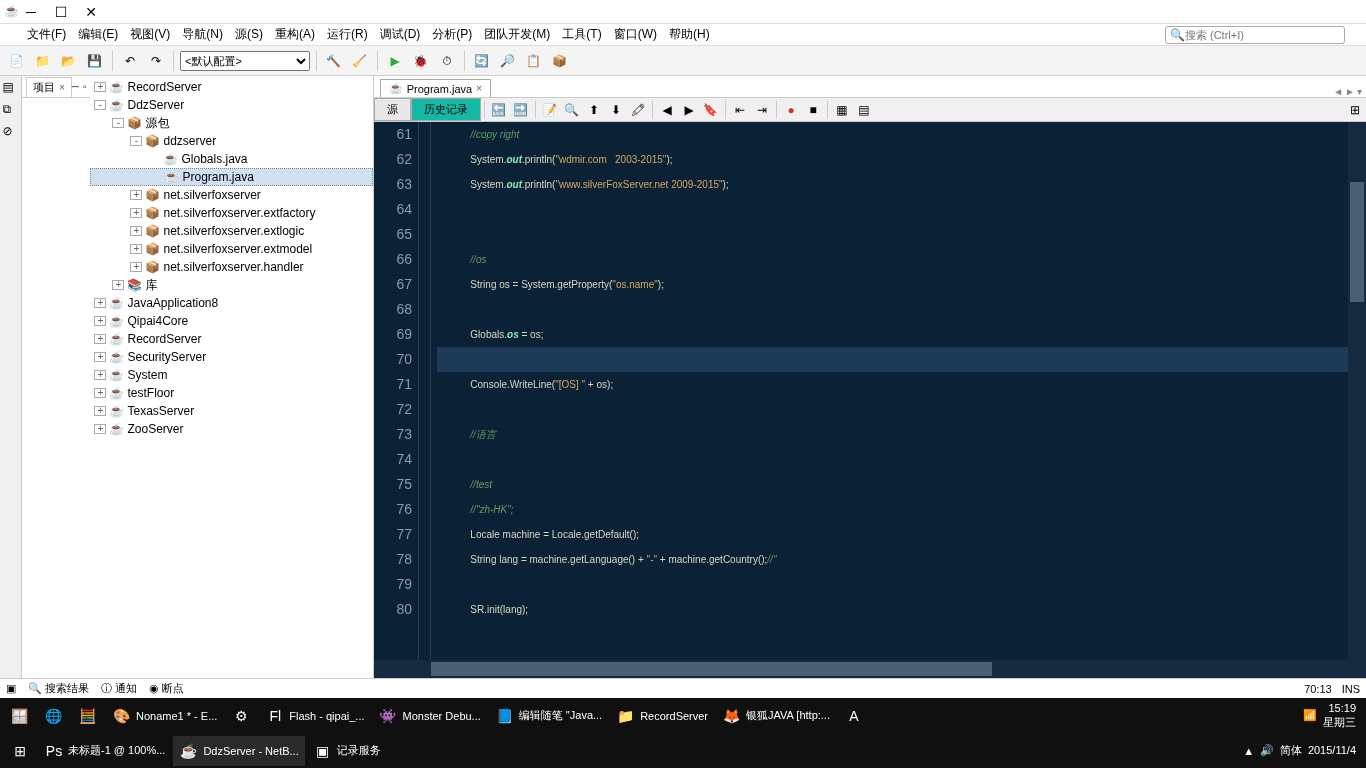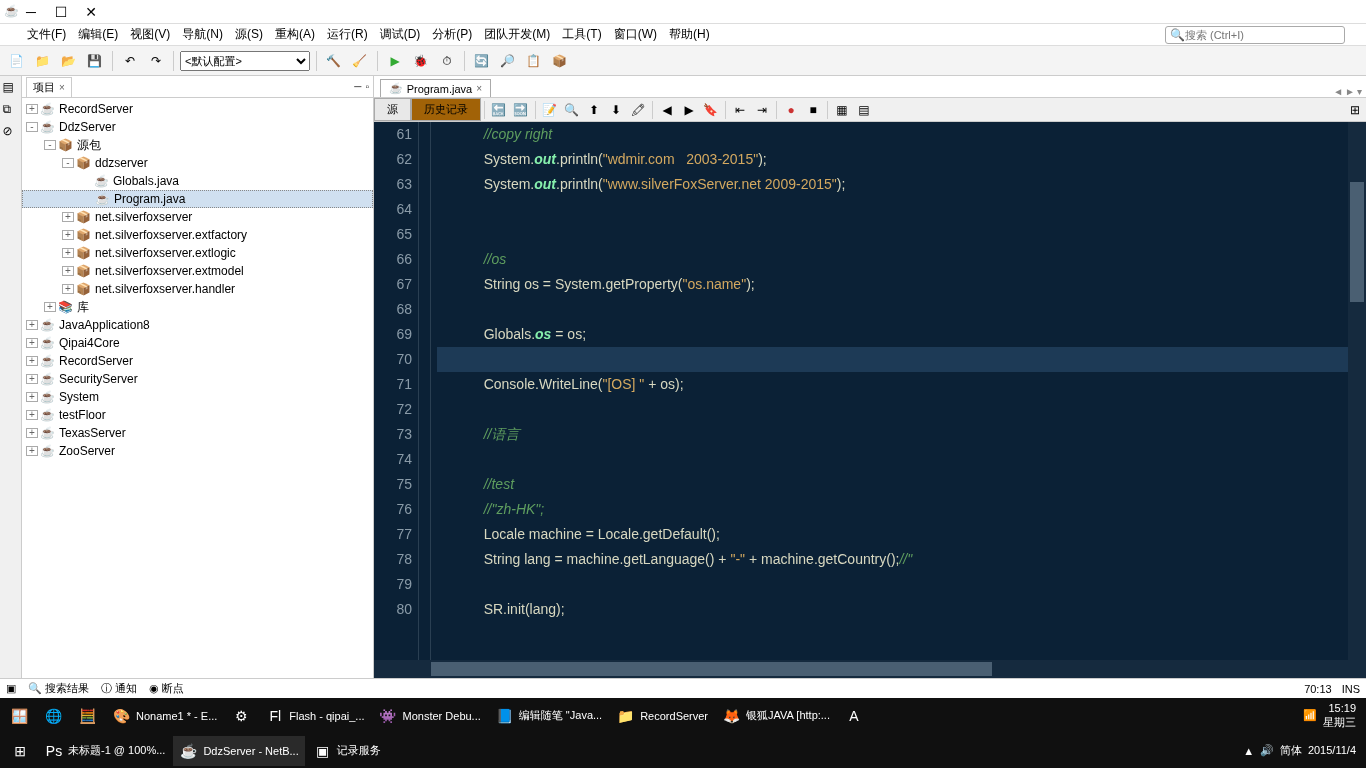--- a/index.html
+++ b/index.html
@@ -19,21 +19,21 @@
 .toolbar { height: 30px; background: #f4f4f4; display: flex; align-items: center; padding: 2px 6px; border-bottom: 1px solid #ccc; gap: 4px; }
 .toolbar .tb-btn { width: 22px; height: 22px; display: inline-flex; align-items: center; justify-content: center; cursor: pointer; }
 .toolbar .sep { width: 1px; height: 20px; background: #ccc; margin: 0 2px; }
 .toolbar select { font-size: 11px; height: 20px; width: 130px; }
 
 .main { flex: 1; display: flex; overflow: hidden; }
 
 .leftbar { width: 22px; background: #f0f0f0; border-right: 1px solid #ccc; display: flex; flex-direction: column; align-items: center; padding-top: 4px; gap: 6px; }
 .leftbar .lb-icon { width: 16px; height: 16px; font-size: 12px; cursor: pointer; }
 
-.sidebar { width: 352px; background: #fff; border-right: 1px solid #ccc; display: flex; flex-direction: column; }
+.sidebar { width: 352px; background: #fff; border-right: 1px solid #ccc; display: flex; flex-direction: row; }
 .sidebar-header { height: 22px; display: flex; align-items: center; border-bottom: 1px solid #ccc; padding: 0 4px; }
 .sidebar-header .tab { padding: 2px 6px; border: 1px solid #ccc; border-bottom: none; background: #fff; font-size: 11px; display: flex; align-items: center; gap: 4px; }
 .sidebar-header .tab .close-x { font-size: 10px; cursor: pointer; color: #666; }
 .sidebar-header .win-ctrl { margin-left: auto; display: flex; gap: 4px; font-size: 10px; }
 
 .tree { flex: 1; overflow: auto; padding: 2px 0; font-family: "SimSun", monospace; font-size: 12px; }
 .tree-row { display: flex; align-items: center; height: 18px; padding-left: 4px; cursor: pointer; white-space: nowrap; }
 .tree-row.selected { background: #d0e0f0; border: 1px dotted #888; }
 .tree-row .exp { width: 12px; text-align: center; font-size: 10px; color: #666; border: 1px solid #aaa; height: 10px; line-height: 8px; margin-right: 2px; }
 .tree-row .noexp { width: 14px; }
@@ -42,29 +42,29 @@
 .cup { color: #8B4513; }
 .pkg { color: #D4A960; }
 .jfile { color: #4A90D9; }
 
 .editor-area { flex: 1; display: flex; flex-direction: column; background: #fff; }
 .editor-tabs { height: 22px; display: flex; align-items: flex-end; border-bottom: 1px solid #ccc; padding-left: 6px; position: relative; }
 .editor-tabs .etab { padding: 2px 8px; border: 1px solid #aaa; border-bottom: none; background: #fff; font-size: 11px; display: flex; align-items: center; gap: 4px; }
 .editor-tabs .nav-arrows { position: absolute; right: 4px; display: flex; gap: 2px; font-size: 10px; color: #888; }
 
 .editor-toolbar { height: 24px; background: #f0f0f0; display: flex; align-items: center; border-bottom: 1px solid #ccc; }
-.editor-toolbar .src-tab { padding: 3px 12px; background: #a16207; border: 1px solid #aaa; font-size: 11px; cursor: pointer; }
+.editor-toolbar .src-tab { padding: 3px 12px; background: #14b8a6; border: 1px solid #aaa; font-size: 11px; cursor: pointer; }
 .editor-toolbar .src-tab.active { background: #e8e8e8; }
 .editor-toolbar .et-btn { width: 20px; height: 20px; display: inline-flex; align-items: center; justify-content: center; margin: 0 1px; cursor: pointer; font-size: 12px; }
 .editor-toolbar .et-sep { width: 1px; height: 18px; background: #ccc; margin: 0 3px; }
 
 .code-area { flex: 1; display: flex; background: #0b2136; overflow: hidden; position: relative; }
 .gutter { width: 45px; background: #0b2136; color: #8a9ba8; text-align: right; padding-right: 6px; font-family: "Courier New", monospace; font-size: 14px; line-height: 25px; border-right: 1px solid #2a3f52; }
 .fold-gutter { width: 12px; background: #0b2136; border-right: 1px solid #2a3f52; }
-.code-lines { flex: 1; font-family: "Courier New", monospace; font-size: 14px; line-height: 25px; color: #d8d8c0; white-space: pre; padding-left: 6px; overflow: hidden; }
+.code-lines { flex: 1; font-family: "Courier New", monospace; font-size: 10px; line-height: 25px; color: #d8d8c0; white-space: pre; padding-left: 6px; overflow: hidden; }
 .code-lines .line { height: 25px; }
 .code-lines .hl { background: #1d3a56; }
 .scrollbar-v { width: 18px; background: #152a3e; position: relative; }
 .scrollbar-v .thumb { position: absolute; left: 2px; right: 2px; top: 60px; height: 120px; background: #4a5f72; }
 .scrollbar-h-wrap { height: 18px; background: #152a3e; display: flex; }
 .scrollbar-h-wrap .track { flex: 1; margin-left: 57px; position: relative; }
 .scrollbar-h-wrap .thumb { position: absolute; top: 2px; bottom: 2px; left: 0; width: 60%; background: #4a5f72; }
 
 .c-comment { color: #5f9e5f; font-style: italic; }
 .c-static { color: #86efac; font-style: italic; font-weight: bold; }

